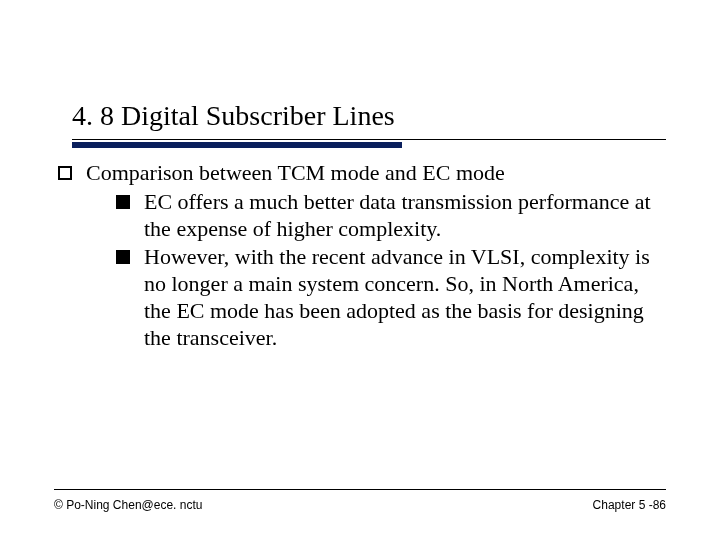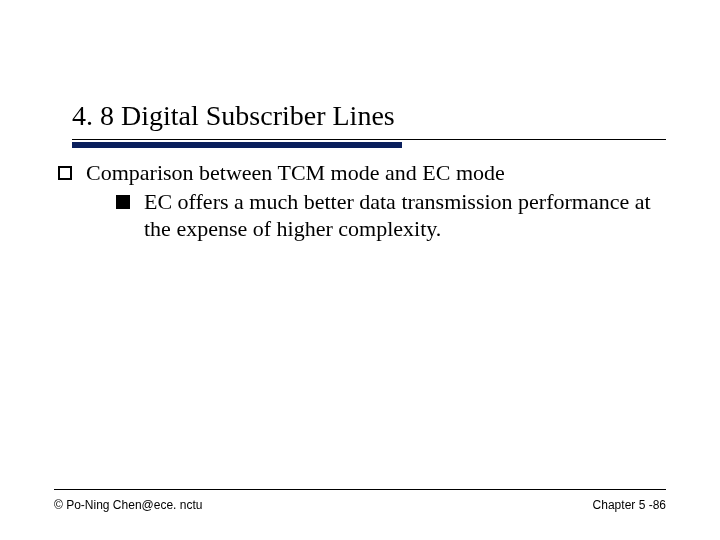--- a/index.html
+++ b/index.html
@@ -122,20 +122,24 @@
     <div class="lvl1">
       <span class="bullet"></span>
       <div class="text">
         <span>Comparison between TCM mode and EC mode</span>
 
         <div class="lvl2">
           <span class="bullet"></span>
           <span class="text">EC offers a much better data transmission performance at the expense of higher complexity.</span>
         </div>
 
+        <div class="lvl2">
+          <span class="bullet"></span>
+          <span class="text">However, with the recent advance in VLSI, complexity is no longer a main system concern. So, in North America, the EC mode has been adopted as the basis for designing the transceiver.</span>
+        </div>
       </div>
     </div>
   </div>
 
   <div class="footer">
     <div class="footer-rule"></div>
     <div class="footer-row">
       <span>© Po-Ning Chen@ece. nctu</span>
       <span>Chapter 5 -86</span>
     </div>

